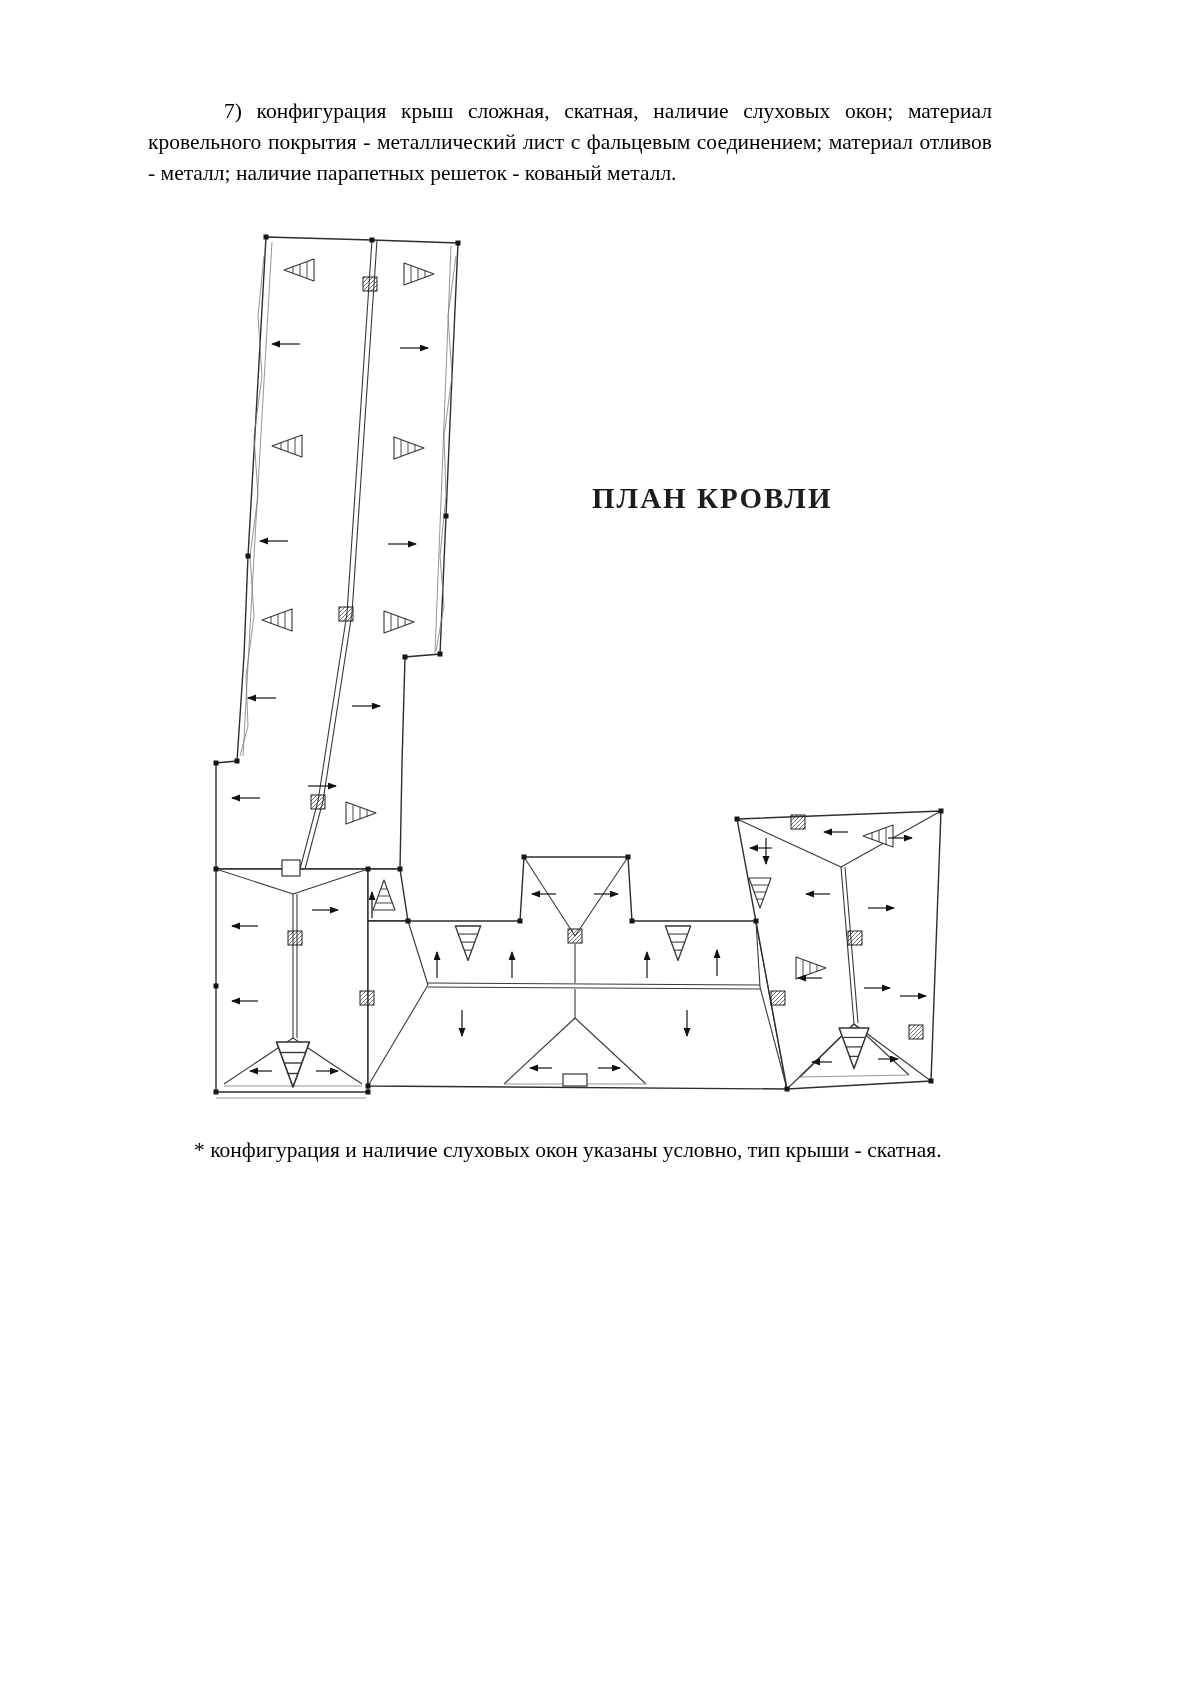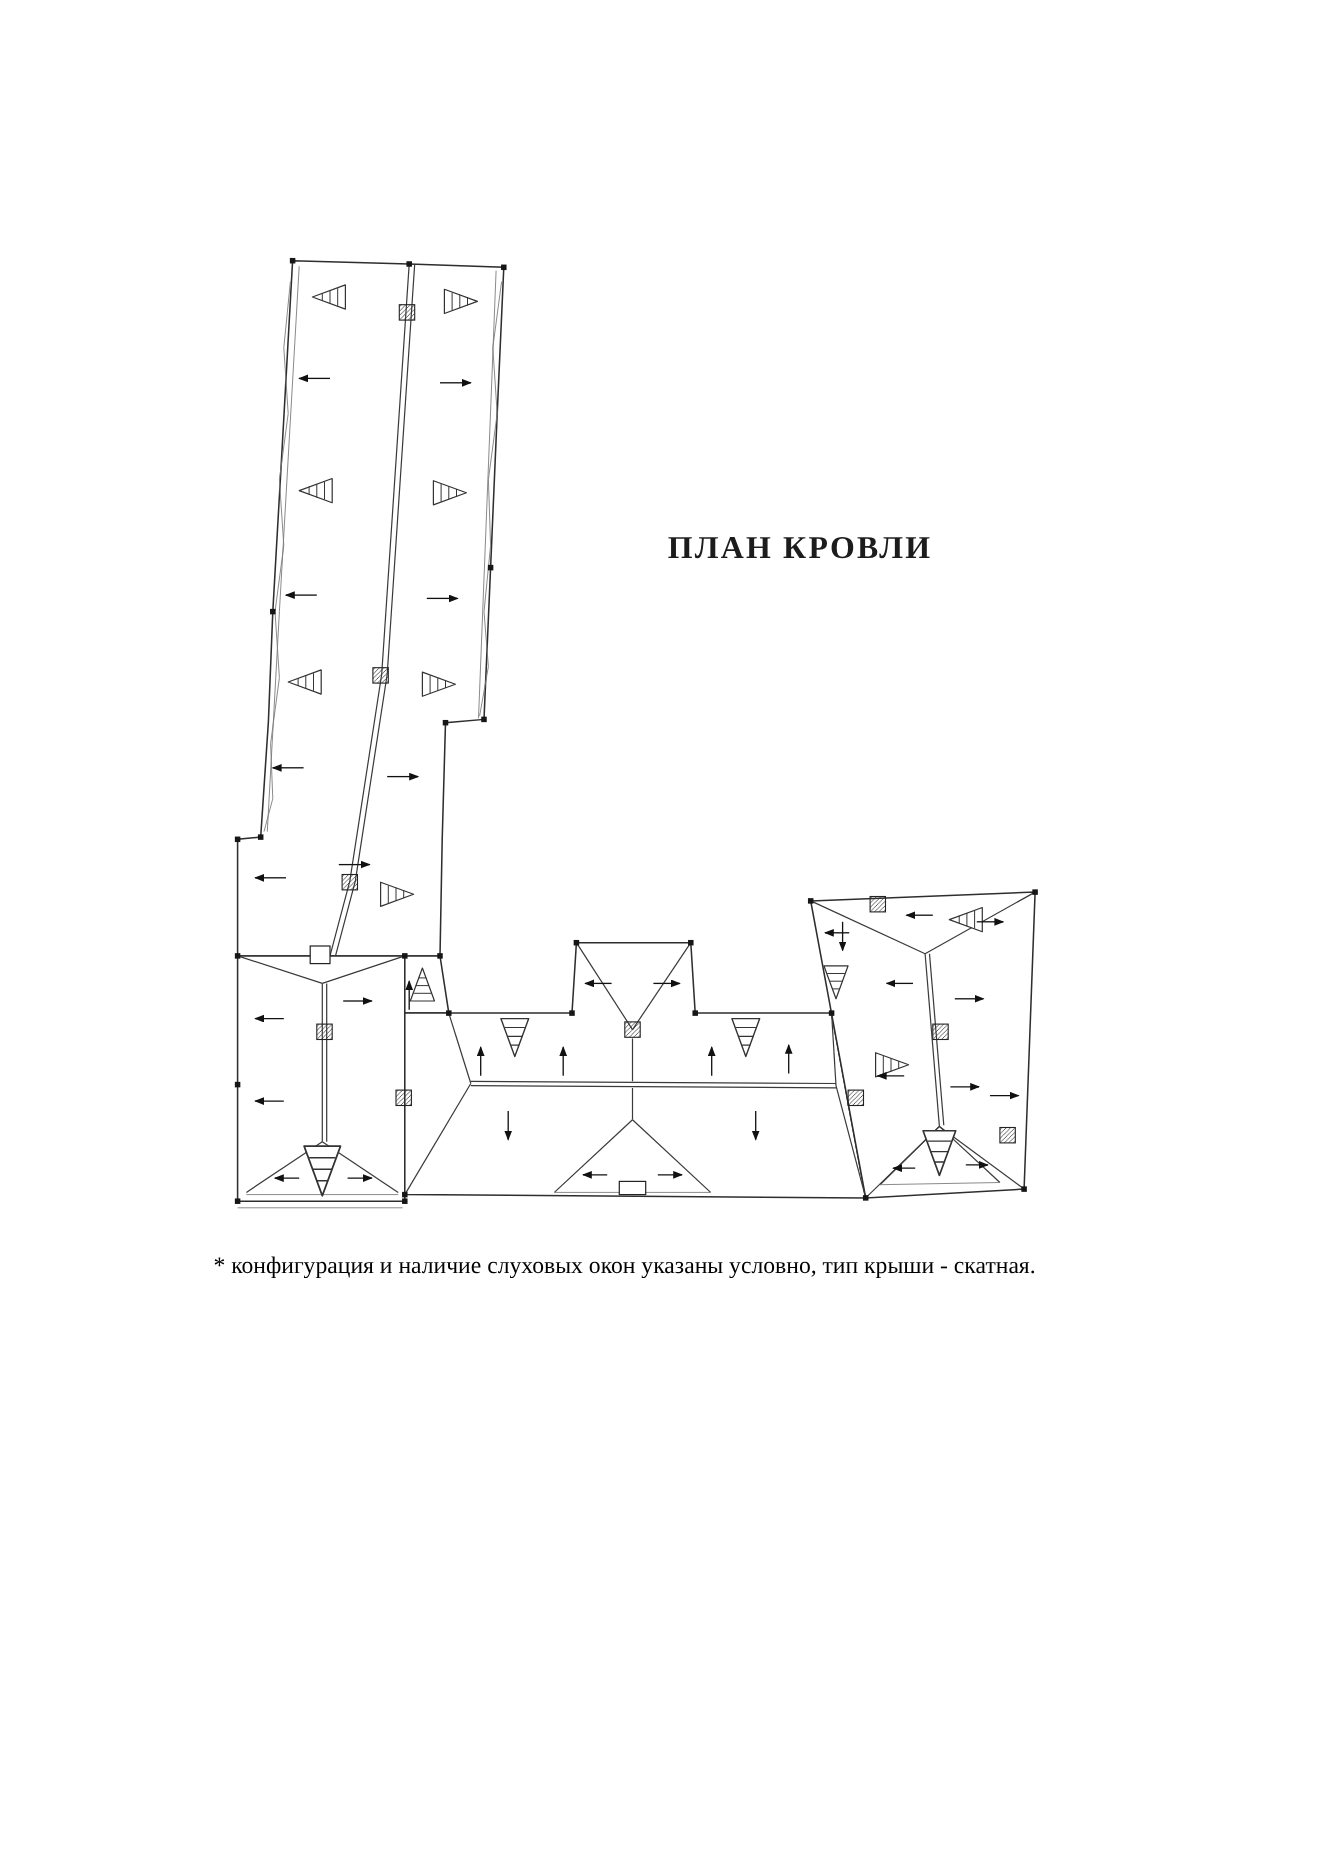--- a/index.html
+++ b/index.html
@@ -10,40 +10,41 @@
     font-family:"Liberation Serif", serif;
     color:#000;
     overflow:hidden;
   }
   .page{position:absolute;inset:0;}
   .para{
     position:absolute;left:148px;top:96px;width:844px;margin:0;
     font-size:21.5px;line-height:1.45;text-align:justify;text-indent:76px;
   }
   .plan-title{
-    position:absolute;left:607px;top:482px;margin:0;
+    position:absolute;left:592px;top:482px;margin:0;
     font-size:29px;font-weight:bold;letter-spacing:2px;white-space:nowrap;
     color:#1c1c1c;
   }
   .footnote{
     position:absolute;left:178px;top:1122px;margin:16px;
     font-size:21.5px;white-space:nowrap;
   }
   svg.plan{position:absolute;left:200px;top:226px;}
   svg .outline{fill:#ffffff;stroke:#2e2e2e;stroke-width:1.4;stroke-linejoin:miter;}
   svg .iline{fill:none;stroke:#3a3a3a;stroke-width:1.1;}
   svg .thin{fill:none;stroke:#7a7a7a;stroke-width:0.8;}
   svg .arrow{stroke:#111;stroke-width:1.2;}
   svg .chimney{fill:#ffffff;stroke:#222;stroke-width:1.1;}
 </style>
 </head>
 <body>
 
 <div class="page">
 
+  <p class="para">7) конфигурация крыш сложная, скатная, наличие слуховых окон; материал кровельного покрытия - металлический лист с фальцевым соединением; материал отливов - металл; наличие парапетных решеток - кованый металл.</p>
 
   <svg class="plan" width="760" height="880" viewBox="0 0 760 880">
     <defs>
       <marker id="ah" markerWidth="9" markerHeight="8" refX="8" refY="3.5" orient="auto" markerUnits="userSpaceOnUse">
         <path d="M0,0 L9,3.5 L0,7 Z" fill="#111"></path>
       </marker>
       <pattern id="hatch" width="4" height="4" patternUnits="userSpaceOnUse">
         <path d="M0,4 L4,0 M-1,1 L1,-1 M3,5 L5,3" stroke="#333" stroke-width="0.7" fill="none"></path>
       </pattern>
       <g id="dormer">

